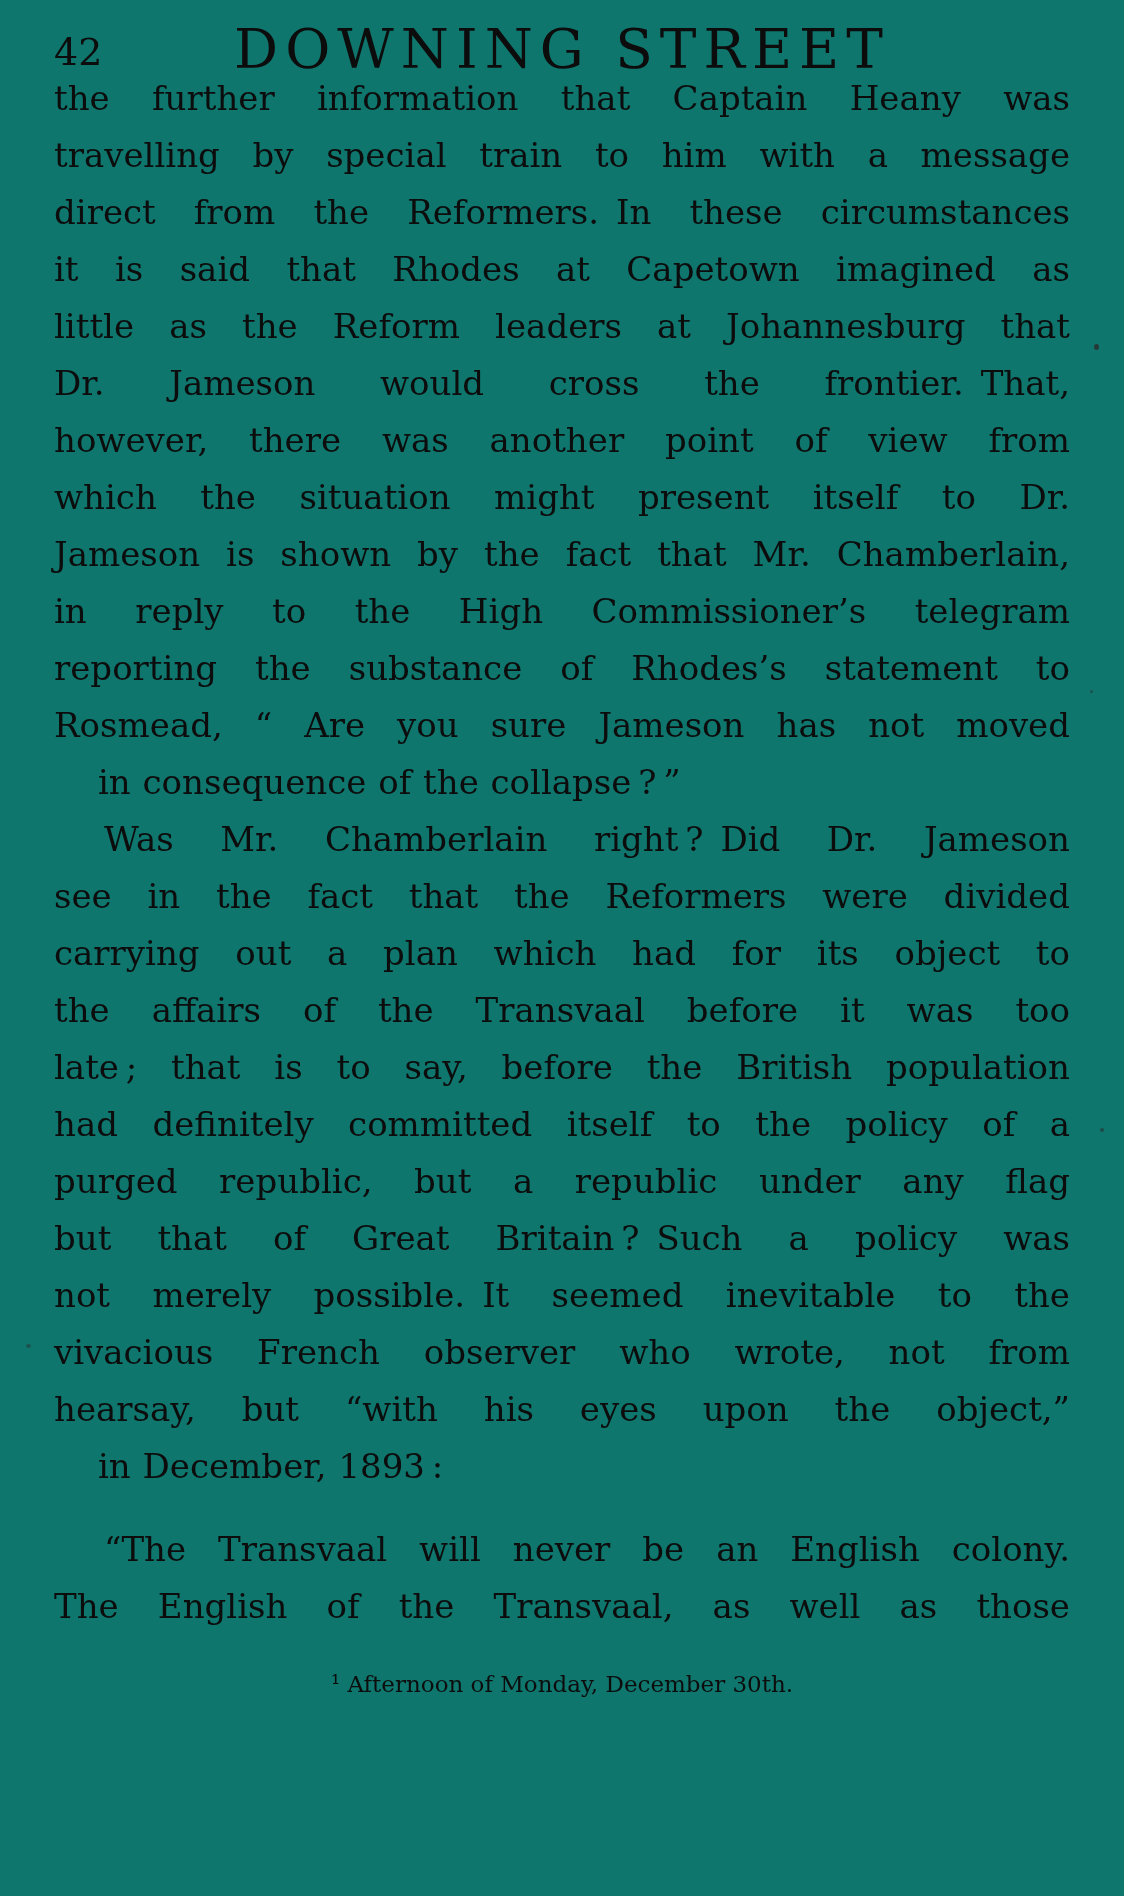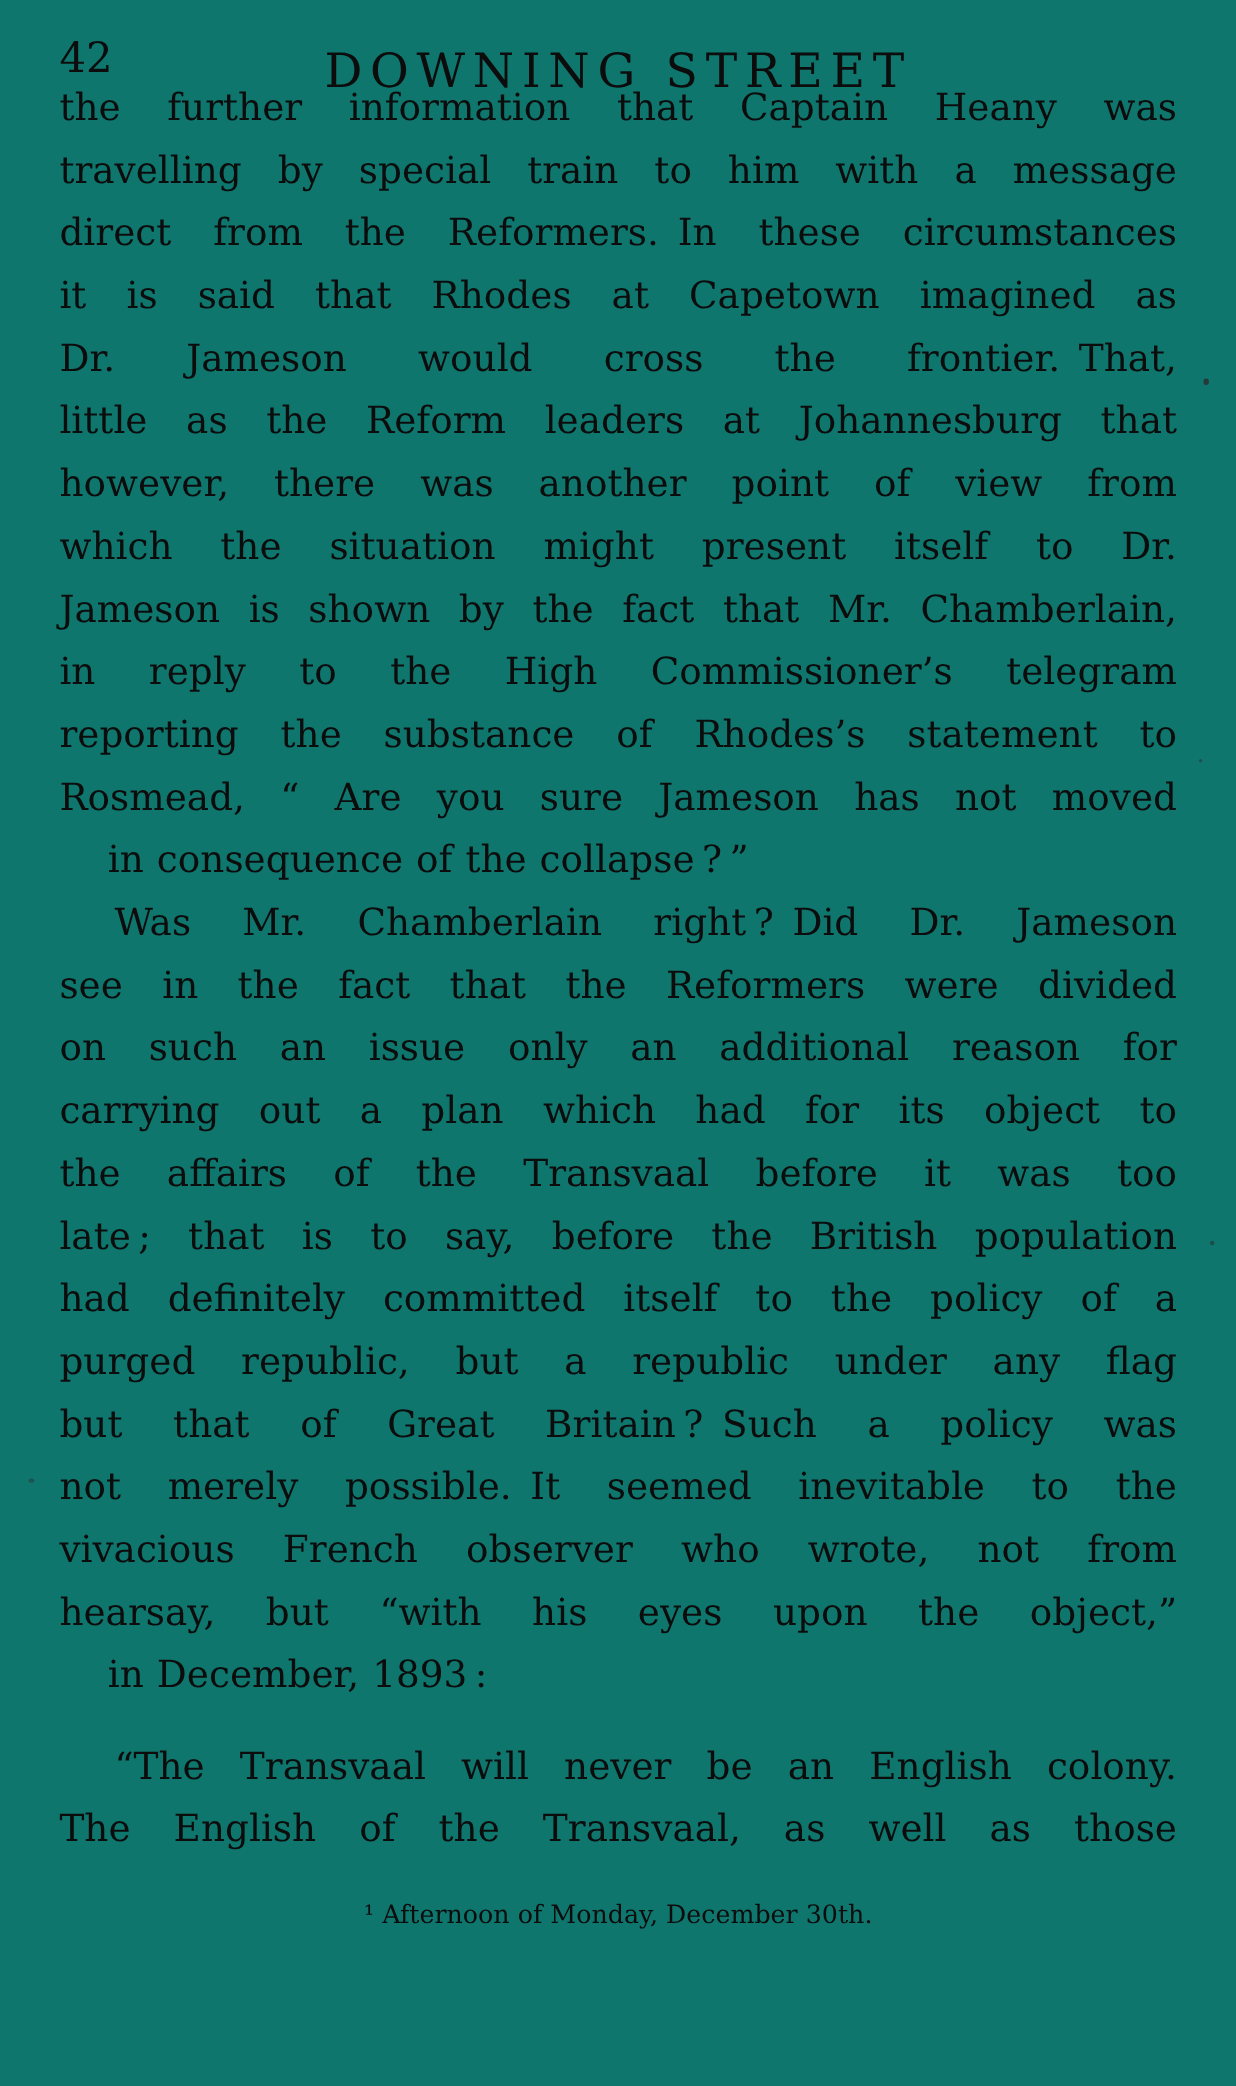--- a/index.html
+++ b/index.html
@@ -30,24 +30,23 @@
     top: 8px;
     font-size: 38px;
     line-height: 44px;
   }
   .running-title {
     position: absolute;
     left: 0;
     top: 2px;
     width: 1124px;
     text-align: center;
-    font-size: 43px;
+    font-size: 55px;
     line-height: 50px;
     letter-spacing: 7px;
-    margin-top: 16px;
   }
   .text-block {
     position: absolute;
     left: 54px;
     top: 70px;
     width: 1016px;
   }
   .line {
     font-size: 34px;
     line-height: 57px;
@@ -91,35 +90,34 @@
     <div class="running-title">DOWNING STREET</div>
   </div>
 
   <div class="text-block">
 
     <div>
       <div class="line">the further information that Captain Heany was</div>
       <div class="line">travelling by special train to him with a message</div>
       <div class="line">direct from the Reformers. In these circumstances</div>
       <div class="line">it is said that Rhodes at Capetown imagined as</div>
+      <div class="line">little as the Reform leaders at Johannesburg that</div>
       <div class="line">Dr. Jameson would cross the frontier. That,</div>
-      <div class="line">little as the Reform leaders at Johannesburg that</div>
       <div class="line">however, there was another point of view from</div>
       <div class="line">which the situation might present itself to Dr.</div>
       <div class="line">Jameson is shown by the fact that Mr. Chamberlain,</div>
       <div class="line">in reply to the High Commissioner’s telegram</div>
       <div class="line">reporting the substance of Rhodes’s statement to</div>
       <div class="line">Rosmead, “ Are you sure Jameson has not moved</div>
       <div class="line short">in consequence of the collapse ? ”</div>
     </div>
 
     <div>
       <div class="line indent">Was Mr. Chamberlain right ? Did Dr. Jameson</div>
       <div class="line">see in the fact that the Reformers were divided</div>
-      <div class="line">on such an issue only an additional reason for</div>
       <div class="line">carrying out a plan which had for its object to</div>
       <div class="line">the affairs of the Transvaal before it was too</div>
       <div class="line">late ; that is to say, before the British population</div>
       <div class="line">had definitely committed itself to the policy of a</div>
       <div class="line">purged republic, but a republic under any flag</div>
       <div class="line">but that of Great Britain ? Such a policy was</div>
       <div class="line">not merely possible. It seemed inevitable to the</div>
       <div class="line">vivacious French observer who wrote, not from</div>
       <div class="line">hearsay, but “with his eyes upon the object,”</div>
       <div class="line short">in December, 1893 :</div>

